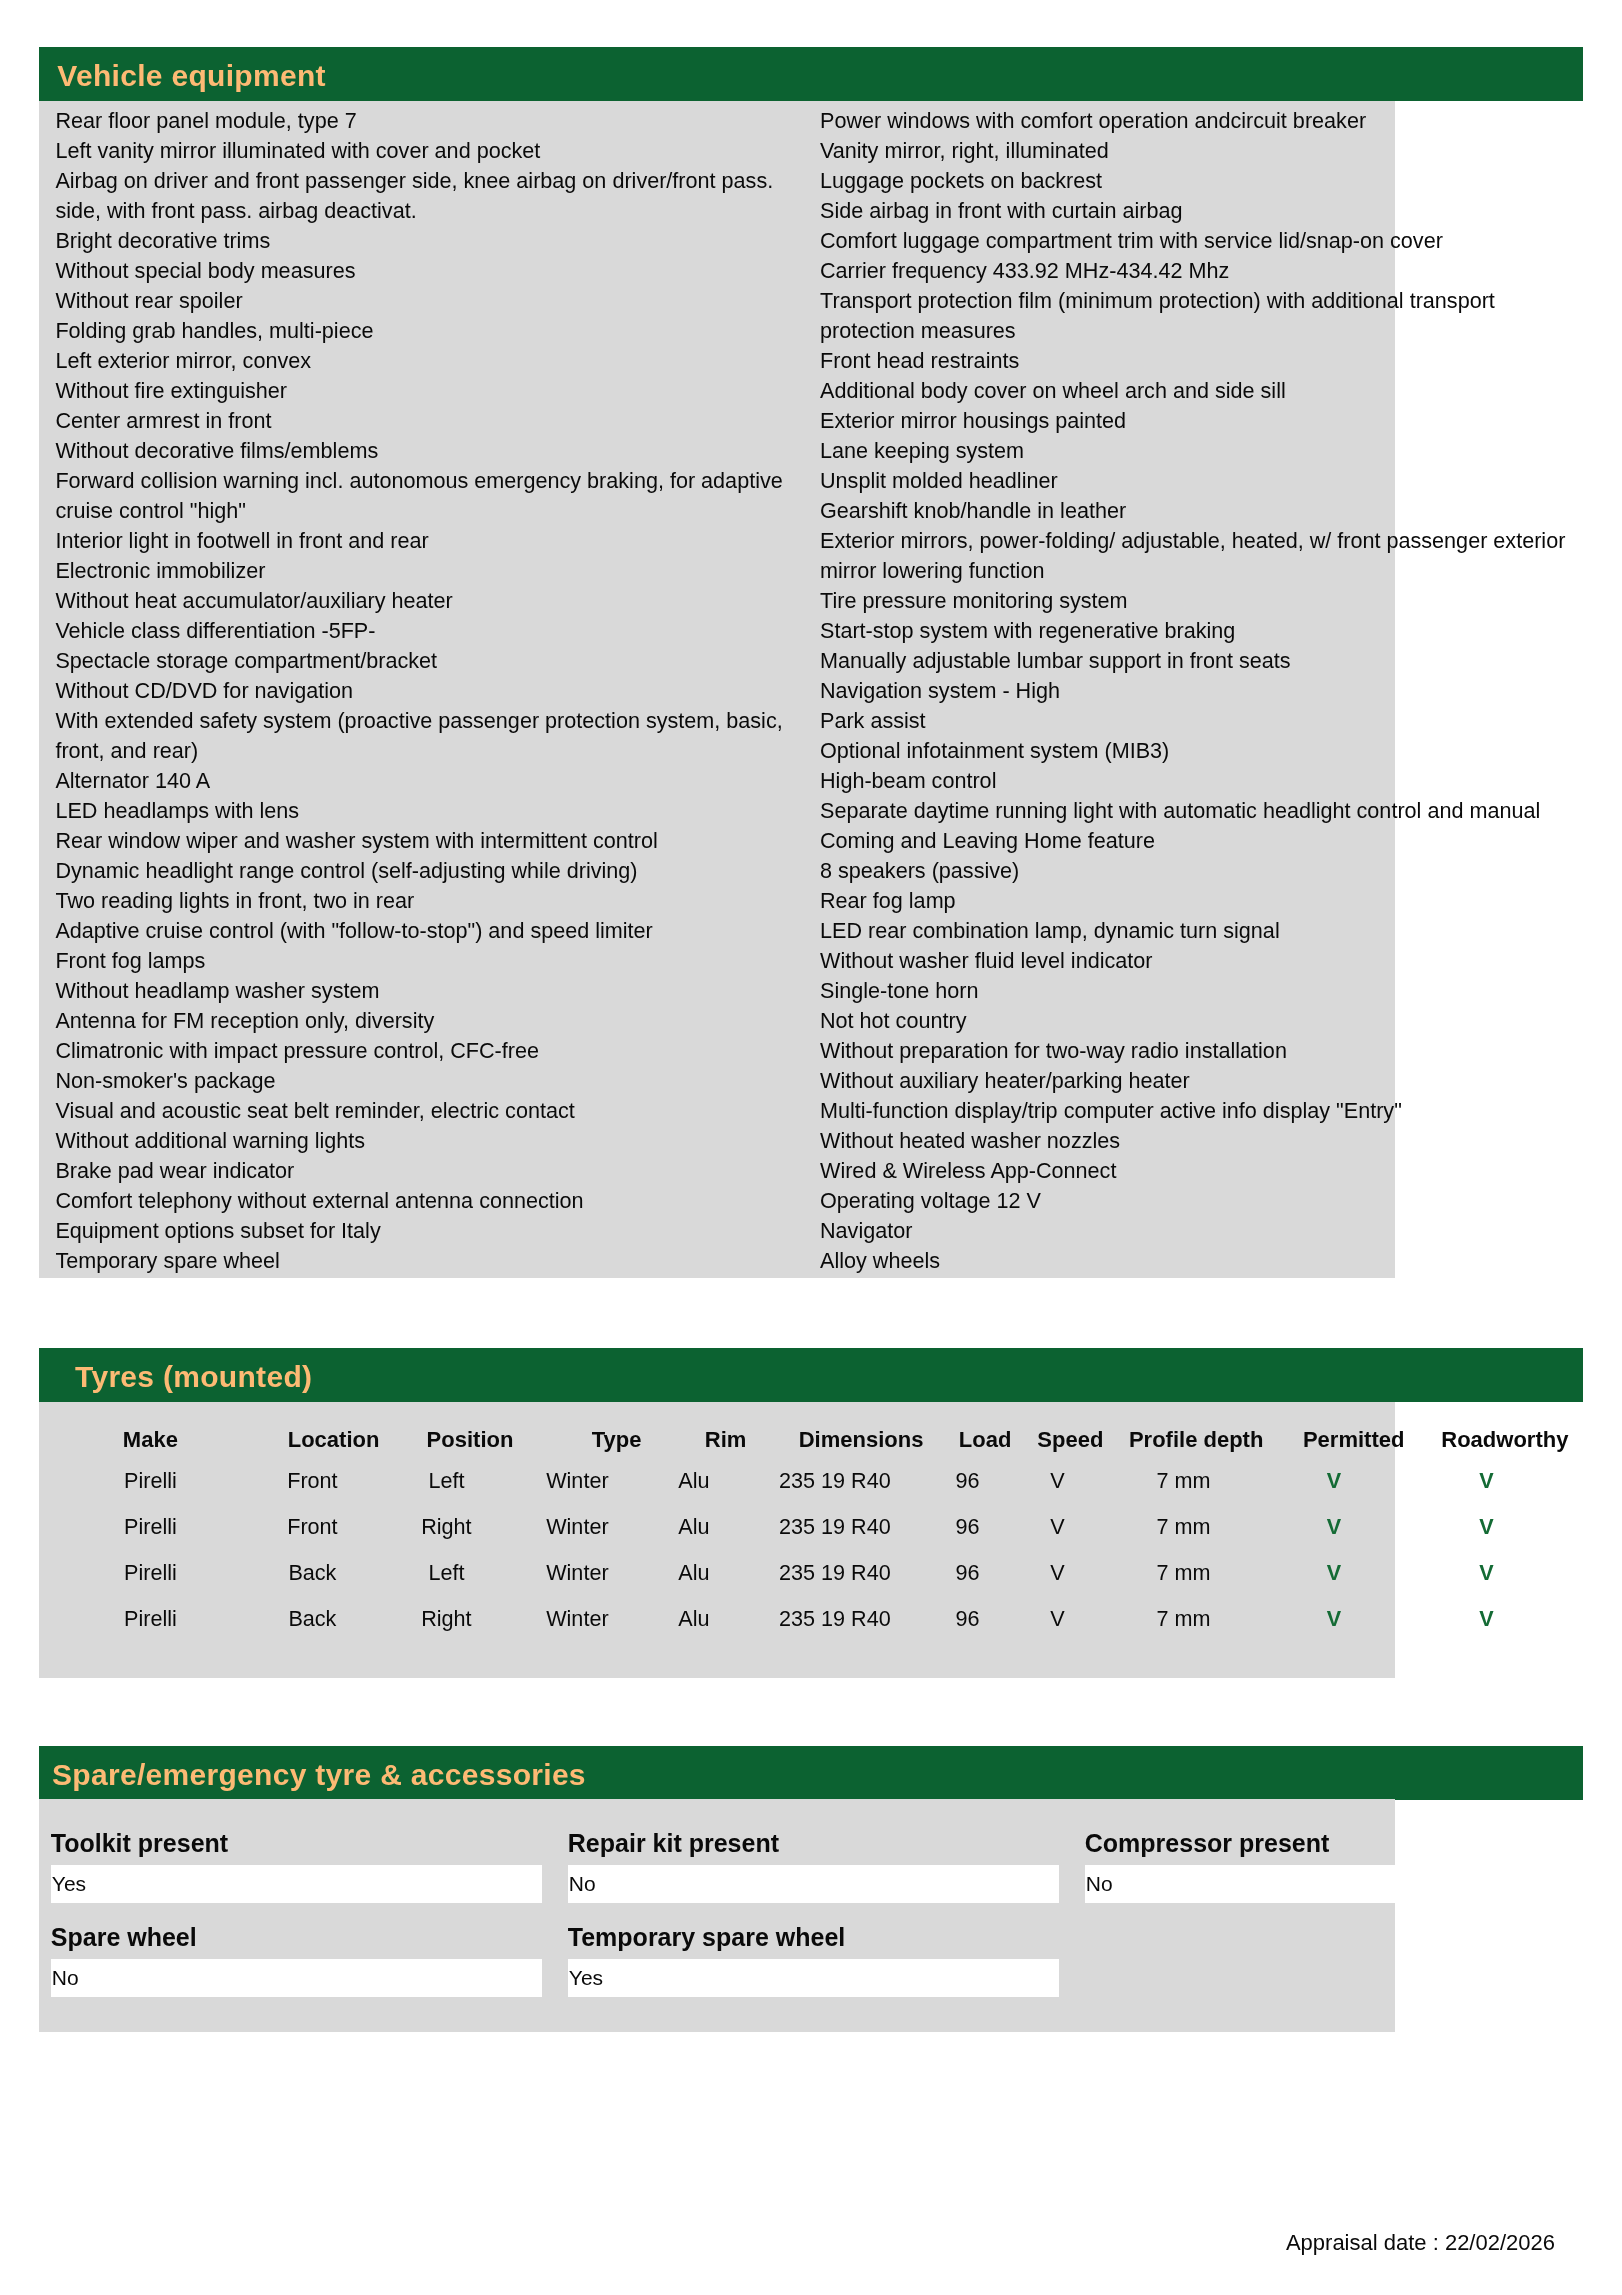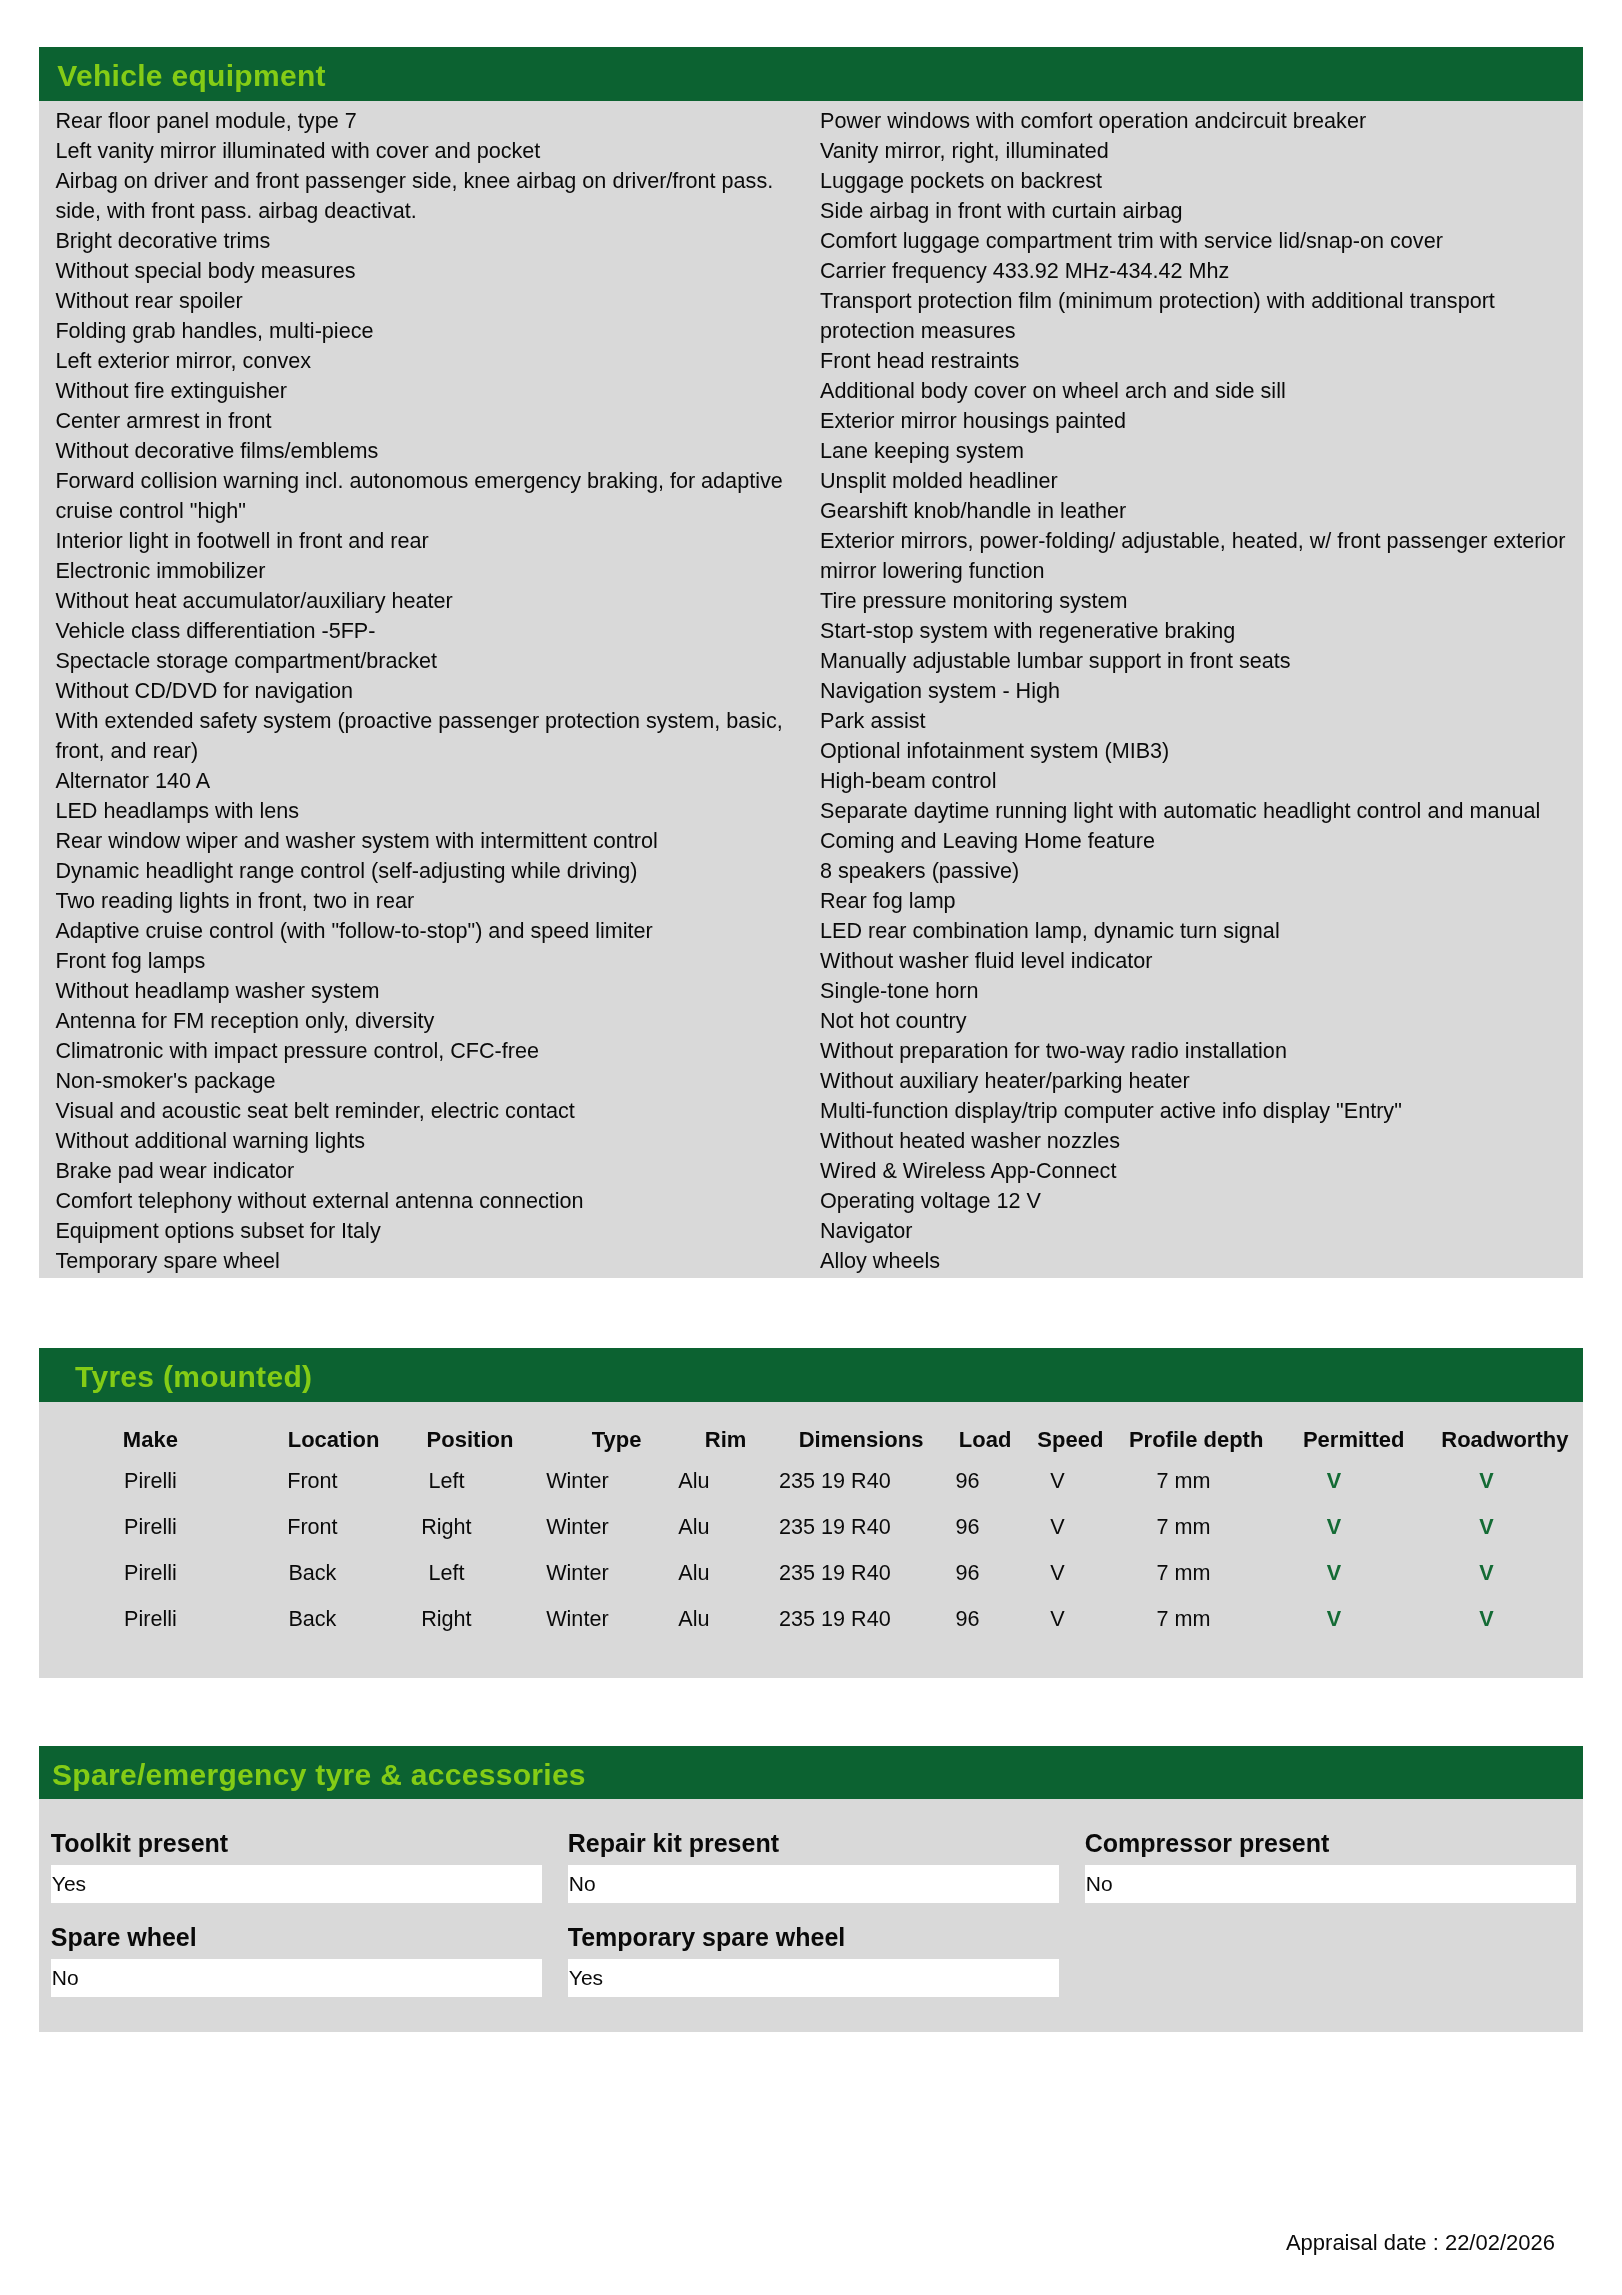--- a/index.html
+++ b/index.html
@@ -11,34 +11,34 @@
     font-family:"Liberation Sans", sans-serif;
     color:#0a0a0a;
     overflow:hidden;
   }
   .sec-header{
     position:absolute;
     left:39px;
     width:1544px;
     height:54px;
     background:#0c6231;
-    color:#84cc16;
+    color:#fdba74;
     display:flex;
     align-items:center;
     box-sizing:border-box;
     padding-left:18.3px;
     padding-top:3.9px;
     font-size:30px;
     font-weight:bold;
     letter-spacing:0.3px;
   }
   .sec-body{
     position:absolute;
     left:39px;
-    width:1544px;
+    width:1356px;
     background:#d9d9d9;
     box-sizing:border-box;
   }
   
   #equip-header{top:47px;}
   #equip-body{top:101px;height:1177px;}
   .equip-col{position:absolute;top:4.6px;}
   #equip-left{left:16.4px;width:762px;}
   #equip-right{left:781px;width:756px;}
   .equip-line{

